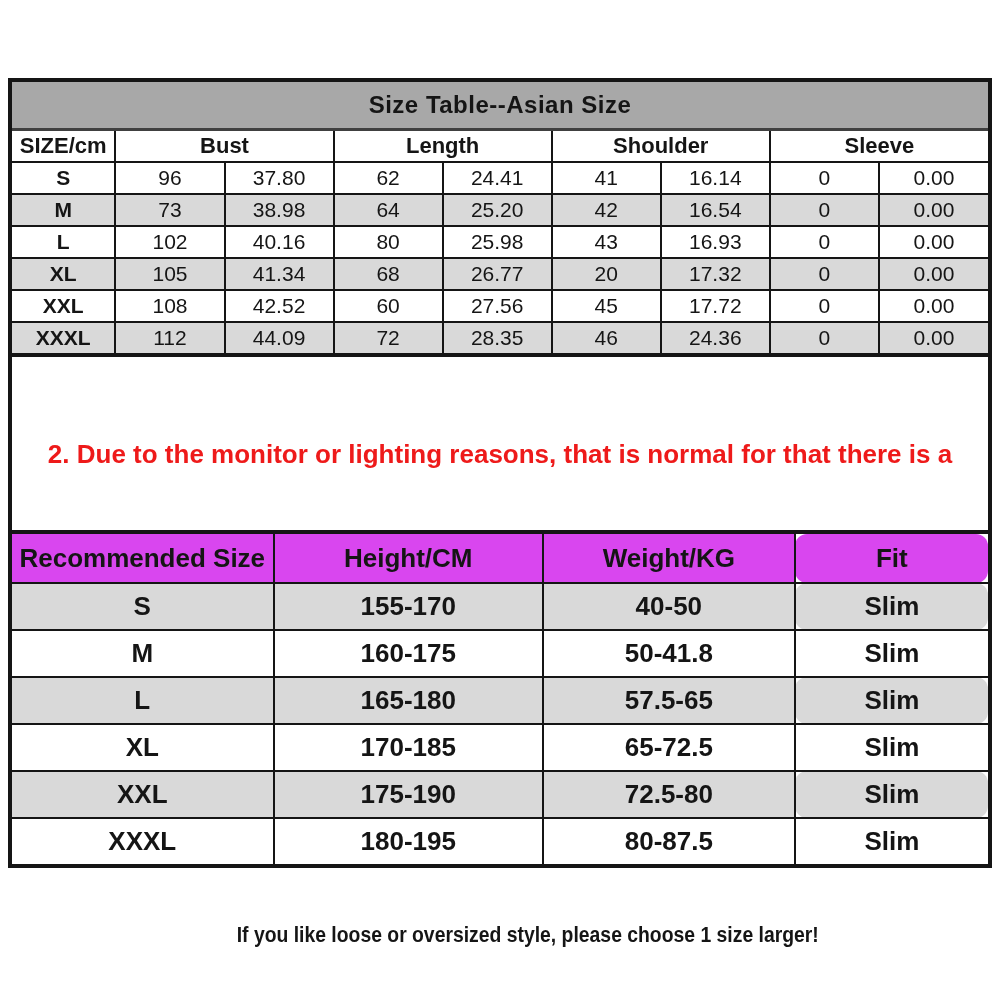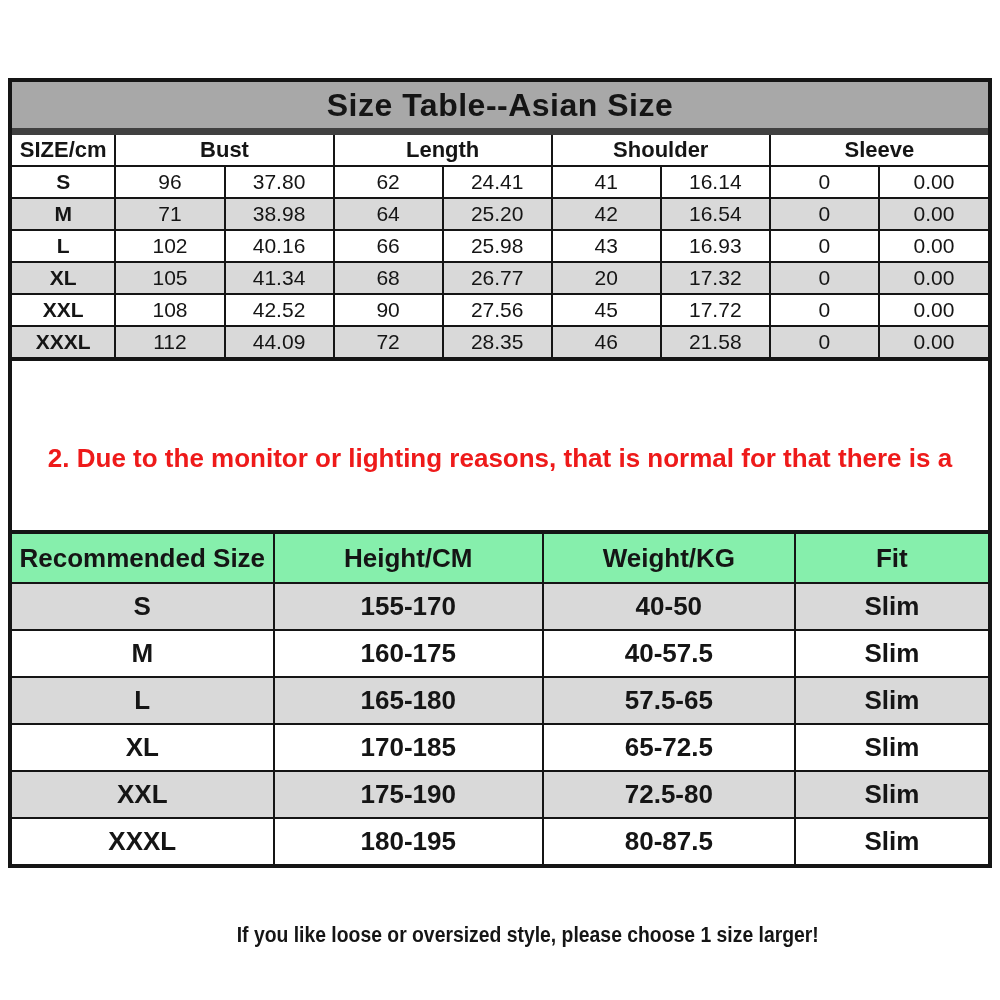--- a/index.html
+++ b/index.html
@@ -25,23 +25,23 @@
     right: 8px;
     top: 78px;
     border: 4px solid #151515;
     background: #ffffff;
   }
   .title-bar {
     background: #a8a8a8;
     height: 46px;
     line-height: 46px;
     text-align: center;
-    font-size: 32px;
-    font-weight: bold;
-    border-bottom: 7px solid #404040;
+    font-size: 24px;
+    font-weight: bold;
+    border-bottom: 3px solid #404040;
     letter-spacing: 0.5px;
   }
   table.size-table {
     width: 100%;
     border-collapse: collapse;
     table-layout: fixed;
   }
   table.size-table th,
   table.size-table td {
     border: 2px solid #151515;
@@ -88,35 +88,35 @@
     table-layout: fixed;
   }
   table.rec-table th,
   table.rec-table td {
     border: 2px solid #151515;
     text-align: center;
     vertical-align: middle;
     padding: 0;
   }
   table.rec-table th {
-    background: #86efac;
+    background: #d946ef;
     height: 48px;
     font-size: 26px;
     font-weight: bold;
     margin-top: 20px;
   }
   table.rec-table td {
     height: 45px;
     font-size: 26px;
     font-weight: bold;
     background: #ffffff;
   }
   table.rec-table tbody tr:nth-child(odd) td { background: #d9d9d9; }
   table.rec-table tr :first-child { border-left: none; }
-  table.rec-table tr :last-child { border-right: none; }
+  table.rec-table tr :last-child { border-right: none; border-radius: 12px; }
   table.rec-table thead th { border-top: none; }
   table.rec-table tbody tr:last-child td { border-bottom: none; }
 
   
   .footer {
     position: absolute;
     top: 922px;
     left: 0;
     width: 100%;
     text-align: center;
@@ -167,34 +167,34 @@
             <td>37.80</td>
             <td>62</td>
             <td>24.41</td>
             <td>41</td>
             <td>16.14</td>
             <td>0</td>
             <td>0.00</td>
           </tr>
           <tr>
             <td class="size-cell">M</td>
-            <td>71</td>
+            <td>73</td>
             <td>38.98</td>
             <td>64</td>
             <td>25.20</td>
             <td>42</td>
             <td>16.54</td>
             <td>0</td>
             <td>0.00</td>
           </tr>
           <tr>
             <td class="size-cell">L</td>
             <td>102</td>
             <td>40.16</td>
-            <td>66</td>
+            <td>80</td>
             <td>25.98</td>
             <td>43</td>
             <td>16.93</td>
             <td>0</td>
             <td>0.00</td>
           </tr>
           <tr>
             <td class="size-cell">XL</td>
             <td>105</td>
             <td>41.34</td>
@@ -202,35 +202,35 @@
             <td>26.77</td>
             <td>20</td>
             <td>17.32</td>
             <td>0</td>
             <td>0.00</td>
           </tr>
           <tr>
             <td class="size-cell">XXL</td>
             <td>108</td>
             <td>42.52</td>
-            <td>90</td>
+            <td>60</td>
             <td>27.56</td>
             <td>45</td>
             <td>17.72</td>
             <td>0</td>
             <td>0.00</td>
           </tr>
           <tr>
             <td class="size-cell">XXXL</td>
             <td>112</td>
             <td>44.09</td>
             <td>72</td>
             <td>28.35</td>
             <td>46</td>
-            <td>21.58</td>
+            <td>24.36</td>
             <td>0</td>
             <td>0.00</td>
           </tr>
         </tbody>
     </table>
 
     <div class="attention">
       <div>2. Due to the monitor or lighting reasons, that is normal for that there is a</div>
       <div>slight color difference between the real item and the picture.</div>
     </div>
@@ -255,21 +255,21 @@
       <tbody id="rec-table-body">
           <tr>
             <td>S</td>
             <td>155-170</td>
             <td>40-50</td>
             <td>Slim</td>
           </tr>
           <tr>
             <td>M</td>
             <td>160-175</td>
-            <td>40-57.5</td>
+            <td>50-41.8</td>
             <td>Slim</td>
           </tr>
           <tr>
             <td>L</td>
             <td>165-180</td>
             <td>57.5-65</td>
             <td>Slim</td>
           </tr>
           <tr>
             <td>XL</td>

